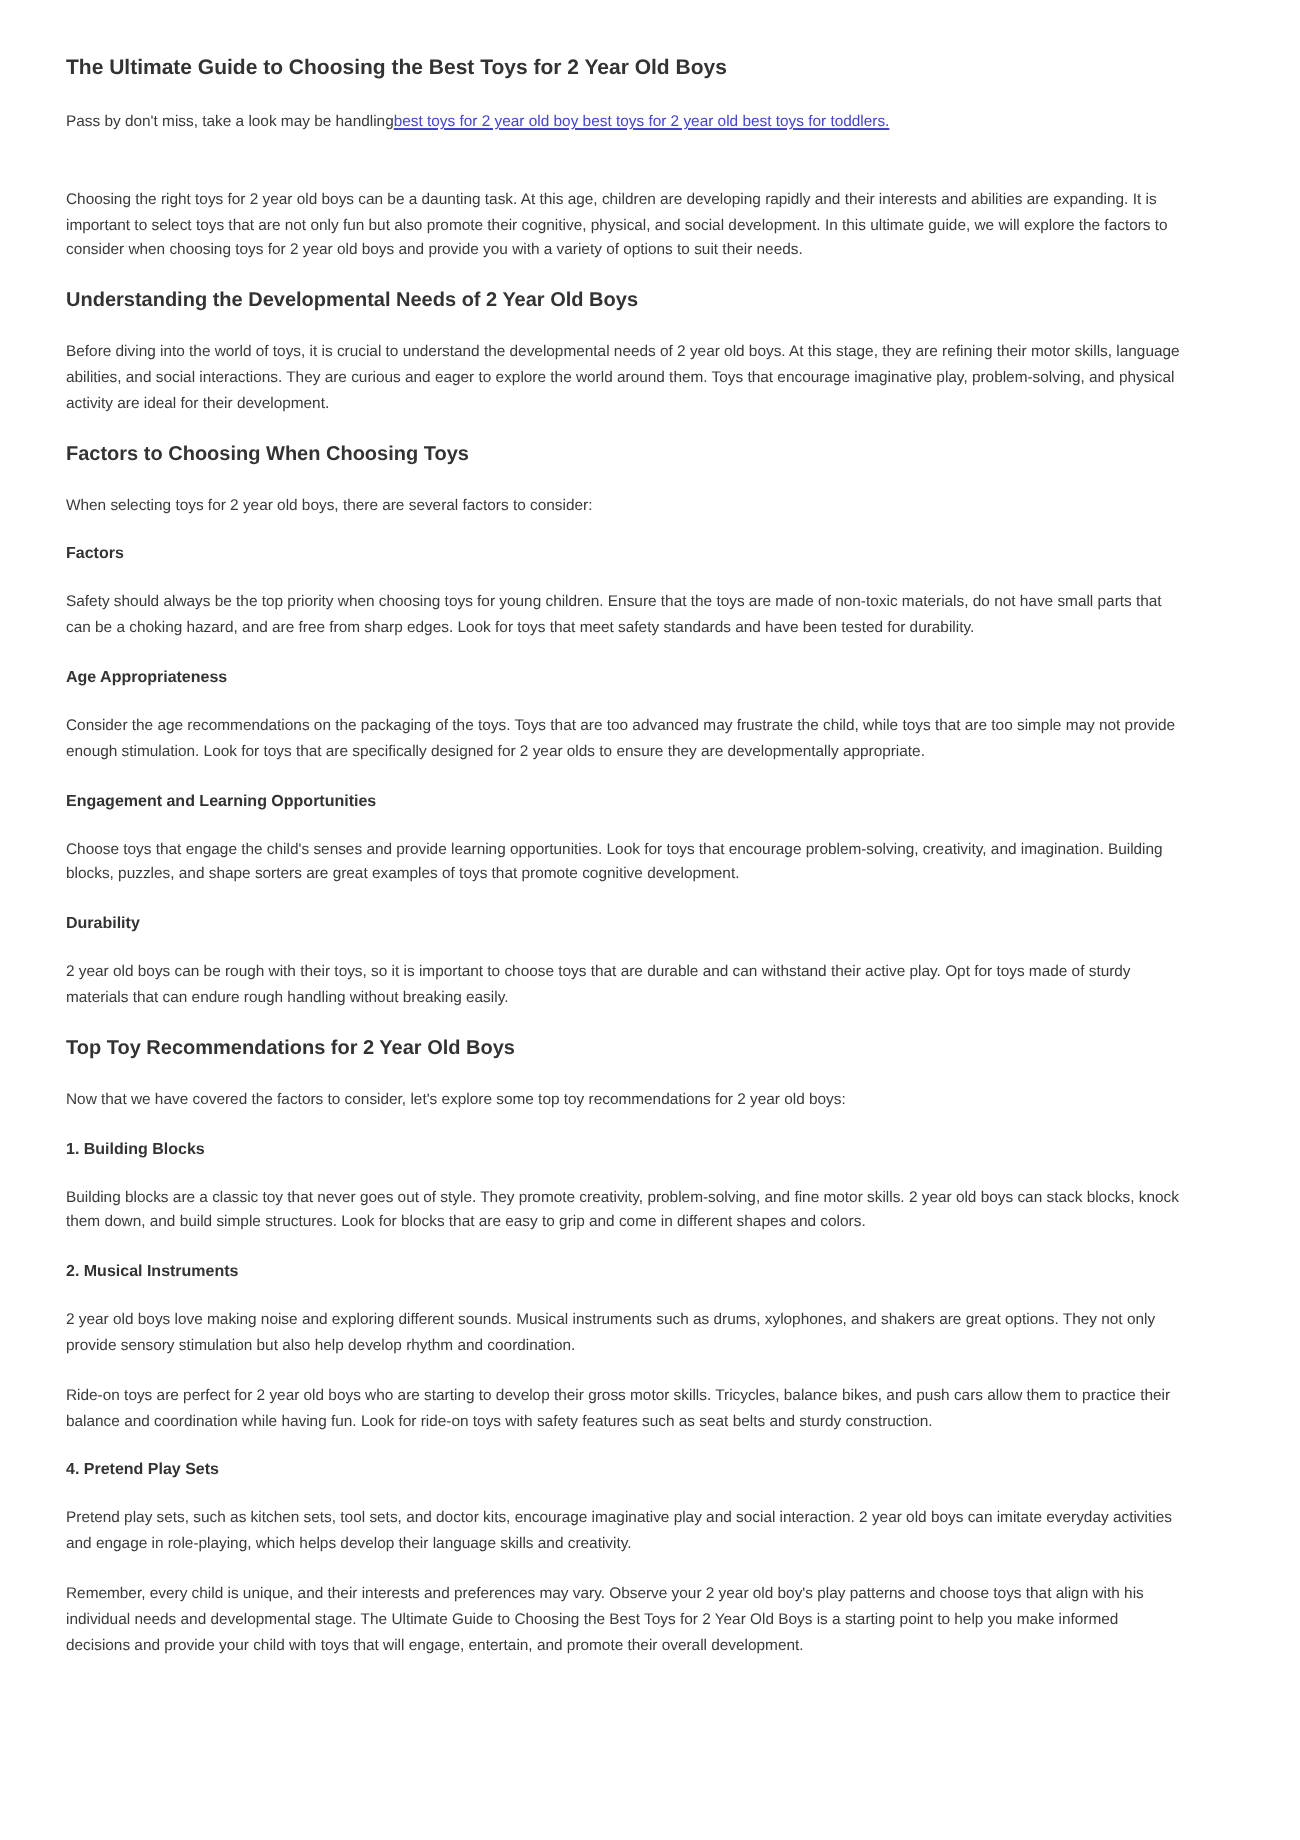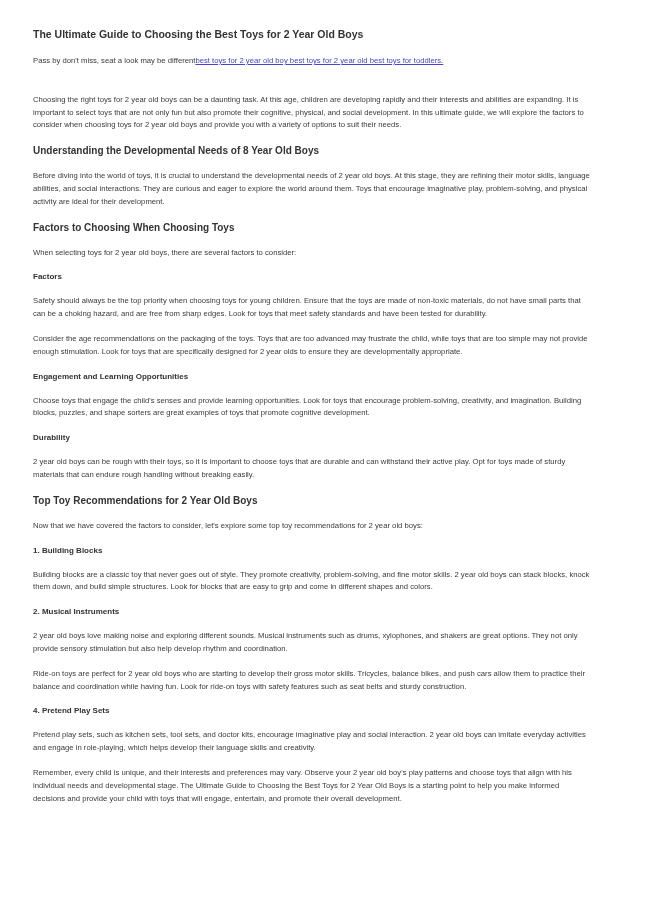--- a/index.html
+++ b/index.html
@@ -59,31 +59,32 @@
     margin: 0 0 12px 0;
   }
 </style>
 </head>
 <body style="background: rgb(255, 255, 255);">
 
 <div class="doc-page">
   <h1 class="doc-title">The Ultimate Guide to Choosing the Best Toys for 2 Year Old Boys</h1>
 
   <p class="intro-line">
-    <span>Pass by don't miss, seat a look may be different</span><a class="intro-link">best toys for 2 year old boy best toys for 2 year old best toys for toddlers.</a>
+    <span>Pass by don't miss, take a look may be handling</span><a class="intro-link">best toys for 2 year old boy best toys for 2 year old best toys for toddlers.</a>
   </p>
 
   <div class="doc-body">
       <p>Choosing the right toys for 2 year old boys can be a daunting task. At this age, children are developing rapidly and their interests and abilities are expanding. It is important to select toys that are not only fun but also promote their cognitive, physical, and social development. In this ultimate guide, we will explore the factors to consider when choosing toys for 2 year old boys and provide you with a variety of options to suit their needs.</p>
-      <h2>Understanding the Developmental Needs of 8 Year Old Boys</h2>
+      <h2>Understanding the Developmental Needs of 2 Year Old Boys</h2>
       <p>Before diving into the world of toys, it is crucial to understand the developmental needs of 2 year old boys. At this stage, they are refining their motor skills, language abilities, and social interactions. They are curious and eager to explore the world around them. Toys that encourage imaginative play, problem-solving, and physical activity are ideal for their development.</p>
       <h2>Factors to Choosing When Choosing Toys</h2>
       <p>When selecting toys for 2 year old boys, there are several factors to consider:</p>
       <h3>Factors</h3>
       <p>Safety should always be the top priority when choosing toys for young children. Ensure that the toys are made of non-toxic materials, do not have small parts that can be a choking hazard, and are free from sharp edges. Look for toys that meet safety standards and have been tested for durability.</p>
+      <h3>Age Appropriateness</h3>
       <p>Consider the age recommendations on the packaging of the toys. Toys that are too advanced may frustrate the child, while toys that are too simple may not provide enough stimulation. Look for toys that are specifically designed for 2 year olds to ensure they are developmentally appropriate.</p>
       <h3>Engagement and Learning Opportunities</h3>
       <p>Choose toys that engage the child's senses and provide learning opportunities. Look for toys that encourage problem-solving, creativity, and imagination. Building blocks, puzzles, and shape sorters are great examples of toys that promote cognitive development.</p>
       <h3>Durability</h3>
       <p>2 year old boys can be rough with their toys, so it is important to choose toys that are durable and can withstand their active play. Opt for toys made of sturdy materials that can endure rough handling without breaking easily.</p>
       <h2>Top Toy Recommendations for 2 Year Old Boys</h2>
       <p>Now that we have covered the factors to consider, let's explore some top toy recommendations for 2 year old boys:</p>
       <h3>1. Building Blocks</h3>
       <p>Building blocks are a classic toy that never goes out of style. They promote creativity, problem-solving, and fine motor skills. 2 year old boys can stack blocks, knock them down, and build simple structures. Look for blocks that are easy to grip and come in different shapes and colors.</p>
       <h3>2. Musical Instruments</h3>

